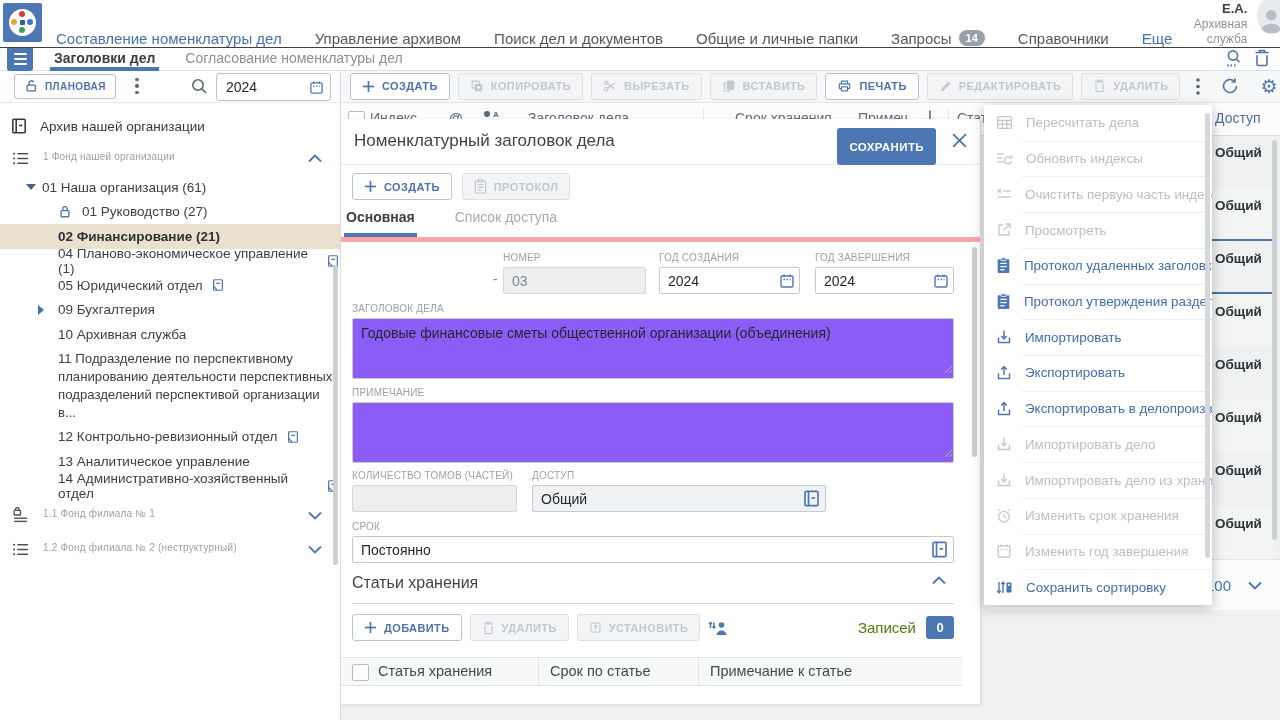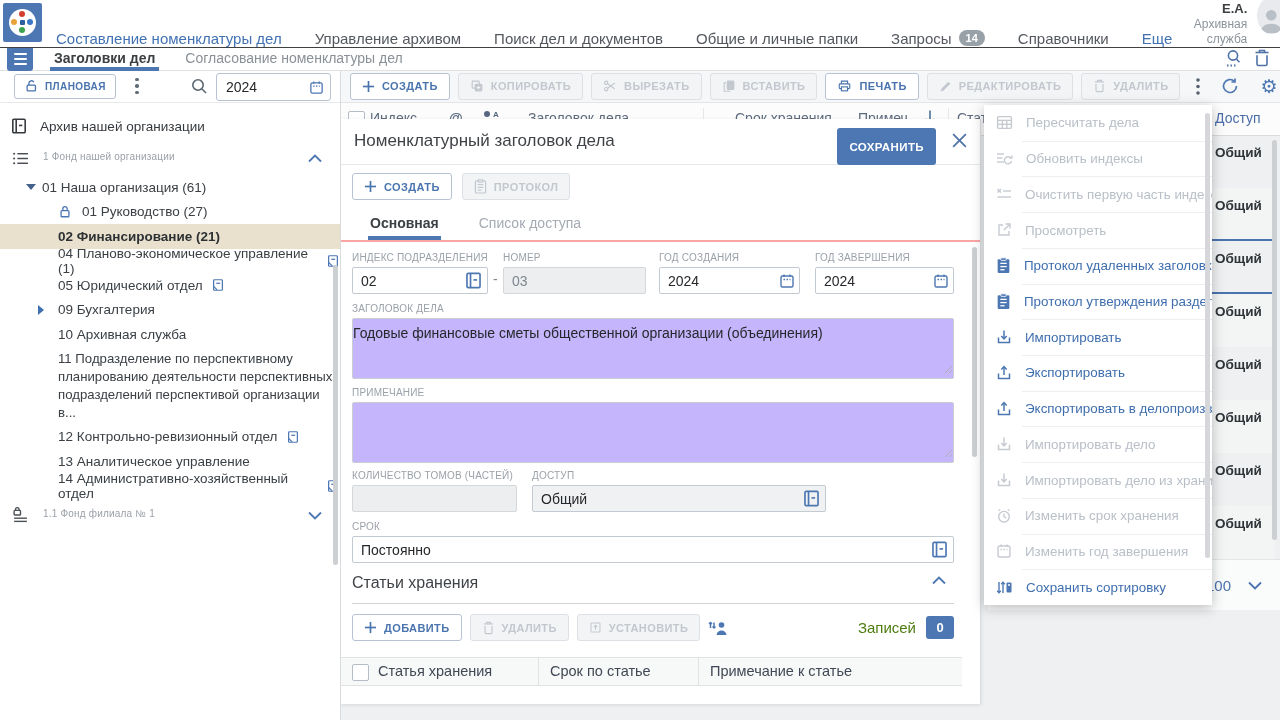--- a/index.html
+++ b/index.html
@@ -85,31 +85,31 @@
   .pagination{position:absolute;left:648px;top:489px;width:292px;height:51px;background:#fafbfb;border-top:1px solid #e2e4e6;display:flex;align-items:center;justify-content:flex-end;gap:17px;padding-right:18px;box-sizing:border-box;z-index:1}
   .page-size{font-size:15px;color:#4a74ae;cursor:pointer}
   .pg-chev{color:#4a74ae;cursor:pointer}
   
   .form-panel{position:absolute;left:0;top:49px;width:640px;height:585px;background:#fff;border-right:1px solid #dadce0;z-index:2;box-shadow:0 1px 4px rgba(0,0,0,.10)}
   .fp-head{position:absolute;left:0;top:0;width:100%;height:46px;border-bottom:1px solid #e7e8ea;box-sizing:border-box}
   .fp-title{position:absolute;left:14px;top:12px;font-size:17px;color:#3f4347}
   .save-btn{position:absolute;right:44px;top:9px;height:37px;padding:0 12px;background:#4d77b2;color:#fff;border:0;border-radius:3px;font-weight:bold;font-size:11.5px;letter-spacing:.4px;cursor:pointer;font-family:inherit}
   .close-x{position:absolute;right:12px;top:13px;color:#4e73a8;cursor:pointer}
   .fp-actions{position:absolute;left:12px;top:54px;display:flex;gap:10px}
-  .fp-tabs{position:absolute;left:0;top:90px;width:100%;height:33px;display:flex;align-items:flex-end;gap:36px;padding-left:28px;border-bottom:2px solid #fca5a5;box-sizing:border-box}
+  .fp-tabs{position:absolute;left:0;top:90px;width:100%;height:33px;display:flex;gap:36px;padding-left:4px;border-bottom:5px solid #fca5a5;box-sizing:border-box}
   .fp-tab{font-size:14px;color:#a6abb2;padding:0 2px 9px;cursor:pointer}
   .fp-tab.active{color:#3c4043;font-weight:bold;padding-bottom:5px;border-bottom:4px solid #4d77b2}
   .field{position:absolute}
   .flabel{font-size:10px;color:#9ba1a9;letter-spacing:.2px;margin-bottom:4px;white-space:nowrap}
   .fbox{height:27px;border:1px solid #c3cad2;border-radius:2px;background:#fff;display:flex;align-items:center;box-sizing:border-box}
   .fbox input{border:0;outline:0;background:transparent;font-size:14px;color:#25282b;padding:0 8px;width:100%;font-family:inherit}
   .fbox.grey{background:#eceef0;border-color:#d4d8db}
   .fbox.grey input{color:#7d858d}
   .fbox .ref{margin:0 4px 0 auto;color:#4d77b2;flex:none;cursor:pointer}
-  .ftext{border:1px solid #c9ced3;border-radius:2px;background:#c4b5fd;font-size:14px;color:#25282b;padding:6px 0;box-sizing:border-box;width:100%;resize:none;outline:0;font-family:inherit;position:relative}
+  .ftext{border:1px solid #c9ced3;border-radius:2px;background:#8b5cf6;font-size:14px;color:#25282b;padding:6px 8px;box-sizing:border-box;width:100%;resize:none;outline:0;font-family:inherit;position:relative}
   .grip{position:absolute;right:2px;color:#aab0b6}
   .dash{position:absolute;left:153px;top:152px;color:#7d858d;font-size:14px}
   .fsec-title{position:absolute;left:12px;top:455px;font-size:16px;color:#3f4347}
   .fsec-chev{position:absolute;right:34px;top:457px;color:#4d77b2;cursor:pointer}
   .fsec-line{position:absolute;left:12px;top:484px;width:602px;height:1px;background:#cfd3d6}
   .art-actions{position:absolute;left:12px;top:495px;display:flex;align-items:center;gap:8px}
   .art-records{position:absolute;right:26px;top:497px;display:flex;align-items:center;gap:10px}
   .art-head{position:absolute;left:0;top:538px;width:622px;height:27px;background:#f7f8f8;border-top:1px solid #e0e2e4;border-bottom:1px solid #e0e2e4;font-size:14.5px;color:#3f4854}
   .art-head .hc{position:absolute;top:5px;white-space:nowrap}
   .art-head .vdiv{position:absolute;top:0;height:27px;width:1px;background:#e0e2e4}
@@ -335,20 +335,36 @@
           <line x1="2" y1="10.5" x2="14" y2="10.5"></line>
           <line x1="2" y1="13.5" x2="14" y2="13.5"></line>
         </svg>
       <span class="flabel">1.1 Фонд филиала № 1</span>
       <span class="chev">
           <svg width="14" height="9" viewBox="0 0 14 9" fill="none" stroke="currentColor" stroke-width="1.8">
             <polyline points="1,1.5 7,7.5 13,1.5"></polyline>
           </svg>
         </span>
     </div>
+    <div class="fund-row">
+      <svg width="17" height="15" viewBox="0 0 16 14" fill="none" stroke="#4a4f55" stroke-width="1.4">
+          <circle cx="2" cy="2.5" r="1" fill="#4a4f55" stroke="none"></circle>
+          <circle cx="2" cy="7" r="1" fill="#4a4f55" stroke="none"></circle>
+          <circle cx="2" cy="11.5" r="1" fill="#4a4f55" stroke="none"></circle>
+          <line x1="5" y1="2.5" x2="15" y2="2.5"></line>
+          <line x1="5" y1="7" x2="15" y2="7"></line>
+          <line x1="5" y1="11.5" x2="15" y2="11.5"></line>
+        </svg>
+      <span class="flabel">1.2 Фонд филиала № 2 (неструктурный)</span>
+      <span class="chev">
+          <svg width="14" height="9" viewBox="0 0 14 9" fill="none" stroke="currentColor" stroke-width="1.8">
+            <polyline points="1,1.5 7,7.5 13,1.5"></polyline>
+          </svg>
+        </span>
+    </div>
   </div>
   <div class="tree-sb"></div>
 </div>
 
 <div class="main">
 
   <div class="toolbar">
     <button class="btn">
       <svg width="13" height="13" viewBox="0 0 14 14" fill="none" stroke="currentColor" stroke-width="1.8">
           <line x1="7" y1="1" x2="7" y2="13"></line>
@@ -498,33 +514,20 @@
             <line x1="4" y1="12" x2="8" y2="12"></line>
           </svg>
         <span>ПРОТОКОЛ</span>
       </button>
     </div>
     <div class="fp-tabs">
       <span class="fp-tab active">Основная</span>
       <span class="fp-tab">Список доступа</span>
     </div>
 
-    <div class="field" style="left:12px;top:133px;width:136px">
-      <div class="flabel">ИНДЕКС ПОДРАЗДЕЛЕНИЯ</div>
-      <div class="fbox">
-          <input value="02" style="">
-        <span class="ref">
-            <svg width="19" height="19" viewBox="0 0 16 16" fill="none" stroke="currentColor" stroke-width="1.4">
-              <rect x="2.5" y="2" width="11" height="12" rx="1"></rect>
-              <line x1="5.5" y1="2" x2="5.5" y2="14"></line>
-              <line x1="8" y1="7.5" x2="11" y2="7.5"></line>
-            </svg>
-          </span>
-      </div>
-    </div>
     <span class="dash">-</span>
     <div class="field" style="left:163px;top:133px;width:143px">
       <div class="flabel">НОМЕР</div>
       <div class="fbox grey">
           <input readonly="" value="03" style="">
         </div>
     </div>
     <div class="field" style="left:319px;top:133px;width:141px">
       <div class="flabel">ГОД СОЗДАНИЯ</div>
       <div class="fbox">

